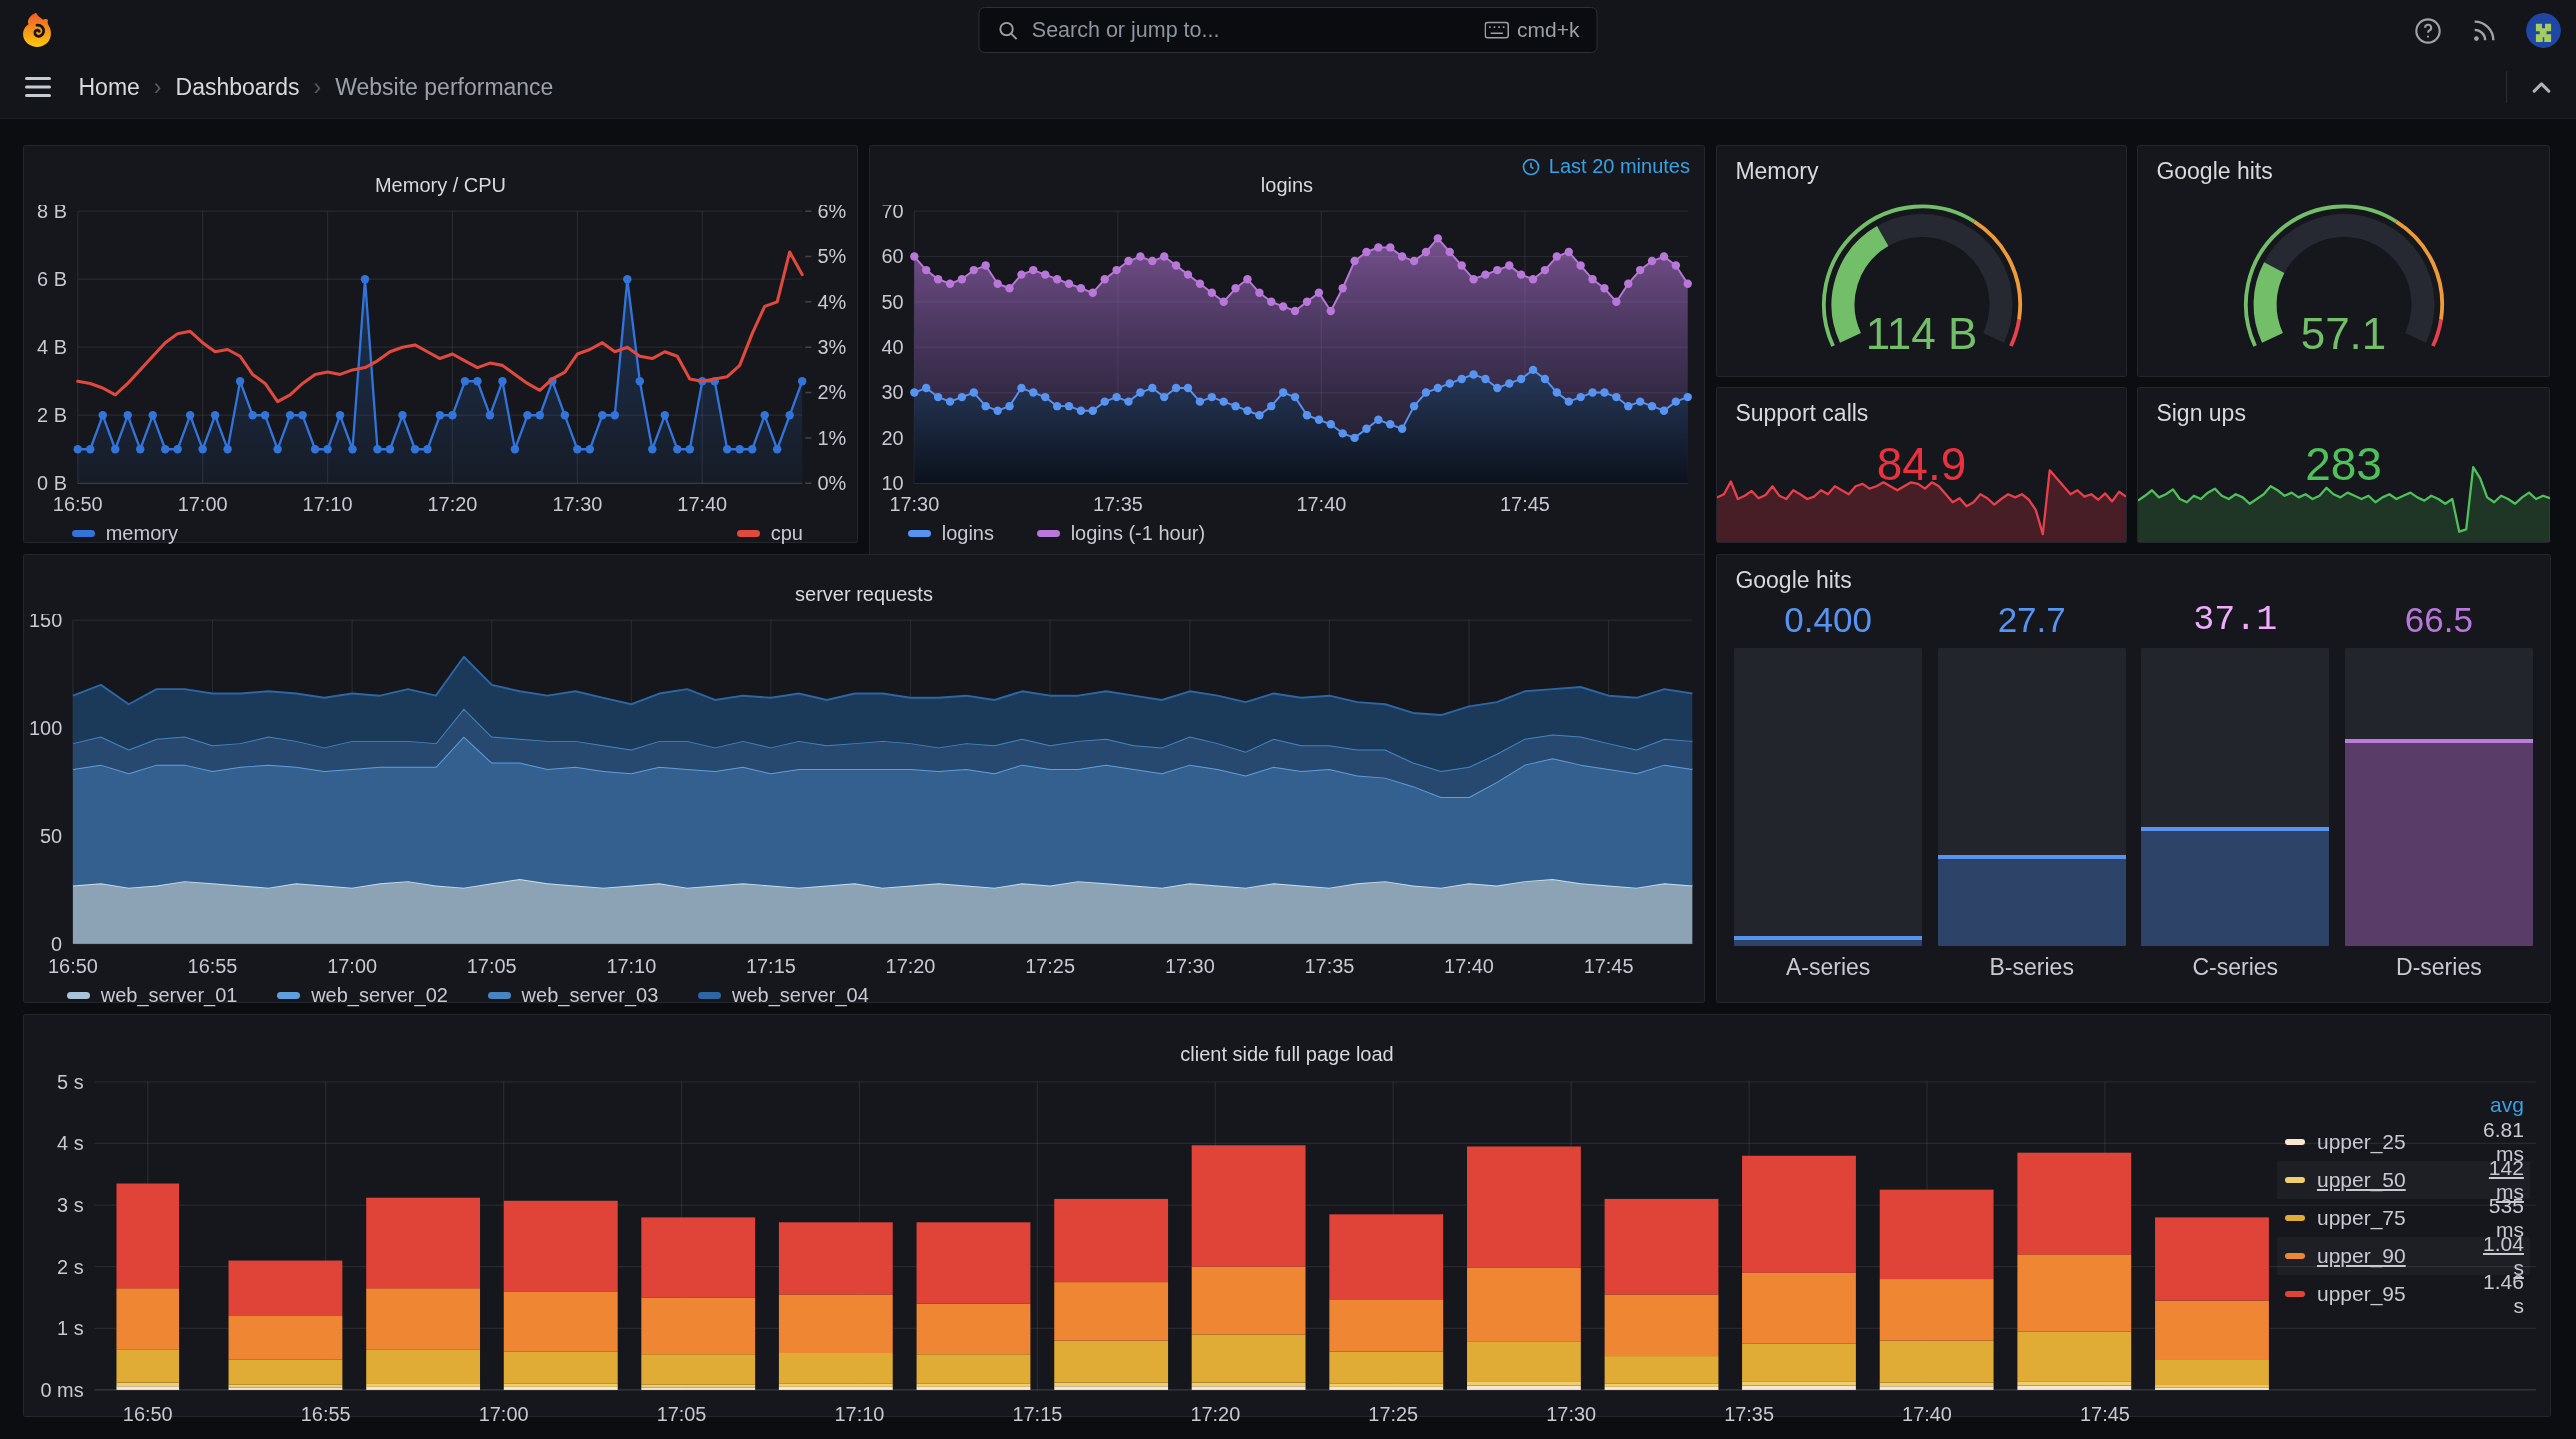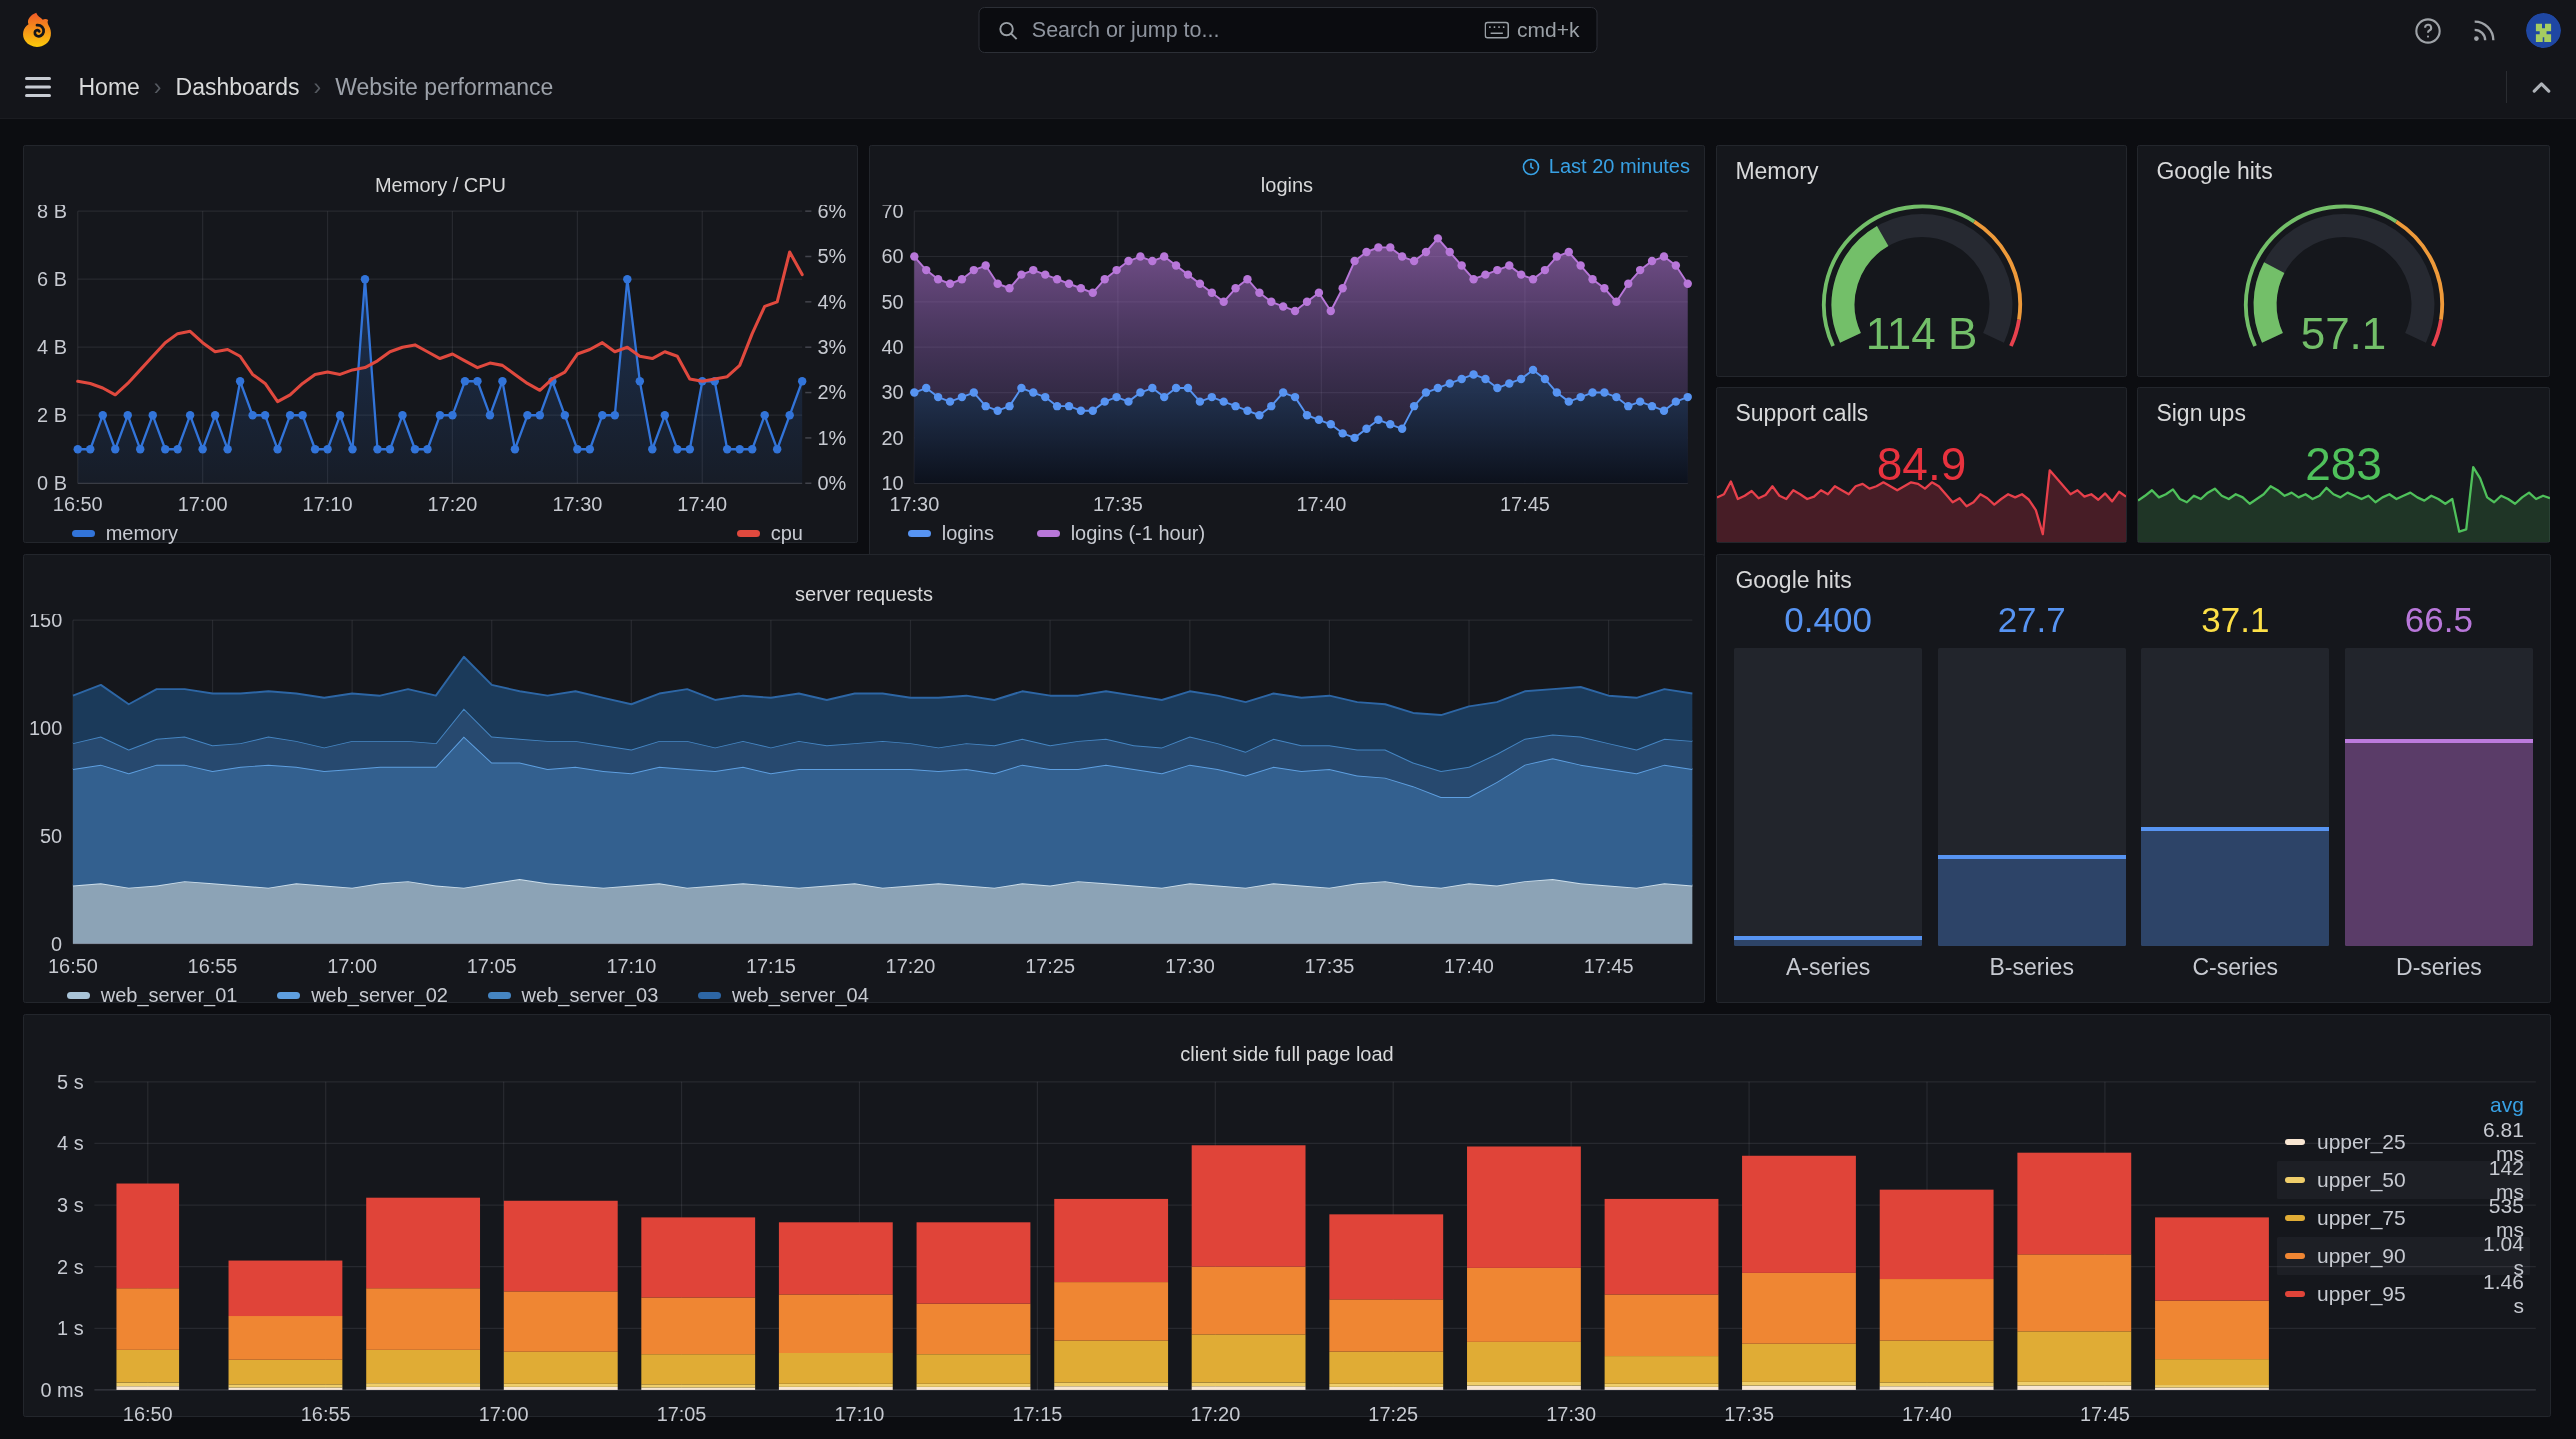--- a/index.html
+++ b/index.html
@@ -43,21 +43,21 @@
   .spark-host{position:absolute;left:0px;right:0px;bottom:0px;height:86px;}
   .bg-wrap{display:flex;gap:15.3px;padding:6.1px 17px 4.6px;height:394px;box-sizing:border-box;}
   .bg-col{flex:1;display:flex;flex-direction:column;}
   .bg-val{height:48px;font-size:35px;text-align:center;font-weight:500;}
   .bg-track{flex:1;background:#22252C;border-radius:1.5px;position:relative;overflow:hidden;}
   .bg-fill{position:absolute;left:0;right:0;bottom:0;}
   .bg-label{height:38px;line-height:43px;text-align:center;font-size:23px;color:#C7CAD1;}
   .cl-legend{position:absolute;right:20px;top:78px;width:253px;font-size:21px;color:#C7CAD1;}
   .cl-head{text-align:right;color:#38A1E4;margin-bottom:6.1px;padding-right:6.1px;}
   .cl-row{display:flex;align-items:center;height:38px;padding:0 6.1px 0 7.7px;border-radius:1.5px;cursor:pointer;}
-  .cl-row.zebra{background:rgba(204,204,220,0.05);}
+  .cl-row.zebra{background:rgba(204,204,220,0.05);text-decoration:underline;}
   .cl-name{flex:0 0 129px;}
   .cl-val{flex:1;text-align:right;margin-left:28px;}
   .sw2{display:inline-block;width:20px;height:6.1px;border-radius:3.1px;margin-right:12.3px;}
 </style>
 </head>
 <body>
 
 <div class="topnav">
   <svg class="logo" viewBox="0 0 44 48">
     <defs>
@@ -560,21 +560,21 @@
         <div class="bg-label">A-series</div>
       </div>
       <div class="bg-col">
         <div class="bg-val" style="color: rgb(87, 148, 242);">27.7</div>
         <div class="bg-track">
             <div class="bg-fill" style="height: calc(27.7% + 4.6px); background: rgb(45, 68, 104); border-top: 4.6px solid rgb(87, 148, 242);"></div>
           </div>
         <div class="bg-label">B-series</div>
       </div>
       <div class="bg-col">
-        <div class="bg-val" style="color: #fde047;">37.1</div>
+        <div class="bg-val" style="color: #f0abfc; font-family: Liberation Mono, monospace;">37.1</div>
         <div class="bg-track">
             <div class="bg-fill" style="height: calc(37.1% + 4.6px); background: rgb(45, 68, 104); border-top: 4.6px solid rgb(87, 148, 242);"></div>
           </div>
         <div class="bg-label">C-series</div>
       </div>
       <div class="bg-col">
         <div class="bg-val" style="color: rgb(184, 119, 217);">66.5</div>
         <div class="bg-track">
             <div class="bg-fill" style="height: calc(66.5% + 4.6px); background: rgb(90, 60, 104); border-top: 4.6px solid rgb(188, 123, 221);"></div>
           </div>

